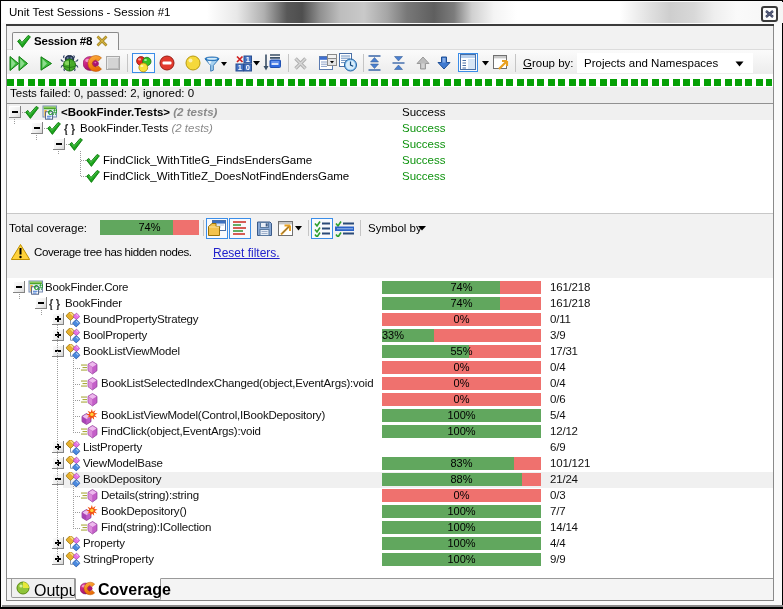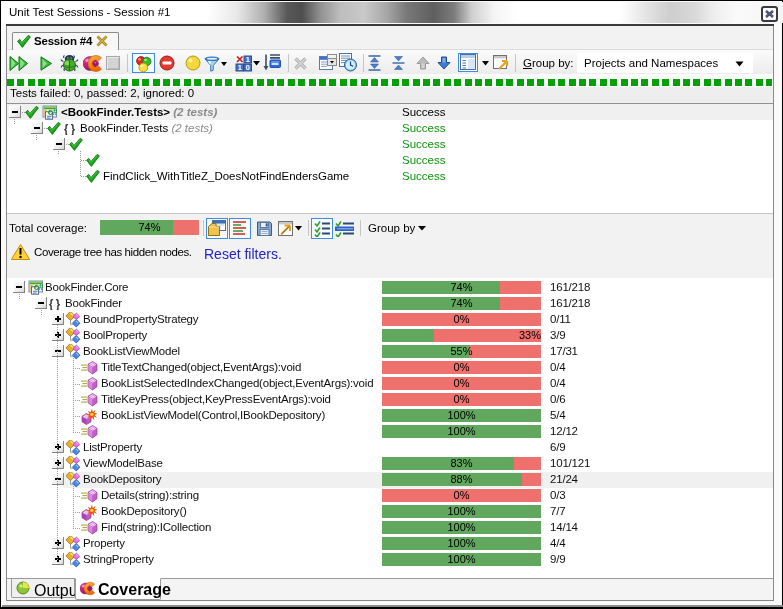--- a/index.html
+++ b/index.html
@@ -39,21 +39,21 @@
 <div id="content"></div>
 <div id="topline"></div>
 
 <div style="position:absolute;left:6px;top:48px;width:766px;height:1px;background:#dcdcdc"></div>
 <div style="position:absolute;left:6px;top:49px;width:766px;height:24px;background:linear-gradient(#fbfbfb,#ececec)"></div>
 <div id="tab1"></div>
 <svg style="position:absolute;left:16px;top:34px" width="14" height="13" viewBox="0 0 14 13">
       <path d="M0.6 6.2 L2.8 4.4 L4.9 7.6 L11.2 0.4 L13.4 1.8 L5.4 12.4 Z" fill="#1ca41c" stroke="#0c7a0c" stroke-width="0.9"></path>
       <path d="M2.6 5.4 L4.8 8.6 L11.6 1.6" stroke="#4cc44c" stroke-width="1" fill="none"></path>
     </svg>
-<div style="position:absolute;left:33px;top:34px;font-size:11.5px;font-weight:bold;letter-spacing:-0.2px">Session #4</div>
+<div style="position:absolute;left:33px;top:34px;font-size:11.5px;font-weight:bold;letter-spacing:-0.2px">Session #8</div>
 <svg style="position:absolute;left:95px;top:34px" width="12" height="12" viewBox="0 0 12 12">
       <path d="M1.5 1.5 L10.5 10.5 M10.5 1.5 L1.5 10.5" stroke="#997c1e" stroke-width="2.6"></path>
       <path d="M1.5 1.5 L10.5 10.5 M10.5 1.5 L1.5 10.5" stroke="#d4b23e" stroke-width="1.2"></path>
     </svg>
 
 <svg style="position:absolute;left:8px;top:54px" width="22" height="17" viewBox="0 0 22 17">
       <path d="M1 1.5 L9.5 8.5 L1 15.5 Z" fill="#3dbb3d" stroke="#0f7a0f"></path>
       <path d="M10 1.5 L18.5 8.5 L10 15.5 Z" fill="#3dbb3d" stroke="#0f7a0f"></path>
       <path d="M2.2 3.5 L6.5 8.5 L2.2 13.5 Z" fill="#8fdc8f"></path>
       <path d="M11.2 3.5 L15.5 8.5 L11.2 13.5 Z" fill="#8fdc8f"></path>
@@ -254,20 +254,21 @@
     </svg>
 <svg style="position:absolute;left:68px;top:137px" width="14" height="13" viewBox="0 0 14 13">
       <path d="M0.6 6.2 L2.8 4.4 L4.9 7.6 L11.2 0.4 L13.4 1.8 L5.4 12.4 Z" fill="#1ca41c" stroke="#0c7a0c" stroke-width="0.9"></path>
       <path d="M2.6 5.4 L4.8 8.6 L11.6 1.6" stroke="#4cc44c" stroke-width="1" fill="none"></path>
     </svg>
 <div class="tt" style="left:401px;top:137px;color:#0e930e">Success</div>
 <svg style="position:absolute;left:85px;top:153px" width="14" height="13" viewBox="0 0 14 13">
       <path d="M0.6 6.2 L2.8 4.4 L4.9 7.6 L11.2 0.4 L13.4 1.8 L5.4 12.4 Z" fill="#1ca41c" stroke="#0c7a0c" stroke-width="0.9"></path>
       <path d="M2.6 5.4 L4.8 8.6 L11.6 1.6" stroke="#4cc44c" stroke-width="1" fill="none"></path>
     </svg>
+<div class="tt" style="left:102px;top:153px;font-weight:normal">FindClick_WithTitleG_FindsEndersGame<span style="color:#8a8a8a;font-style:italic;font-weight:normal"></span></div>
 <div class="tt" style="left:401px;top:153px;color:#0e930e">Success</div>
 <svg style="position:absolute;left:85px;top:169px" width="14" height="13" viewBox="0 0 14 13">
       <path d="M0.6 6.2 L2.8 4.4 L4.9 7.6 L11.2 0.4 L13.4 1.8 L5.4 12.4 Z" fill="#1ca41c" stroke="#0c7a0c" stroke-width="0.9"></path>
       <path d="M2.6 5.4 L4.8 8.6 L11.6 1.6" stroke="#4cc44c" stroke-width="1" fill="none"></path>
     </svg>
 <div class="tt" style="left:102px;top:169px;font-weight:normal">FindClick_WithTitleZ_DoesNotFindEndersGame<span style="color:#8a8a8a;font-style:italic;font-weight:normal"></span></div>
 <div class="tt" style="left:401px;top:169px;color:#0e930e">Success</div>
 <div style="position:absolute;left:79px;top:150px;width:1px;height:26px;background-image:repeating-linear-gradient(to bottom,#9c9c9c 0 1px,transparent 1px 2px)"></div>
 <div style="position:absolute;left:13px;top:118px;width:1px;height:5px;background-image:repeating-linear-gradient(to bottom,#9c9c9c 0 1px,transparent 1px 2px)"></div>
 <div style="position:absolute;left:35px;top:134px;width:1px;height:5px;background-image:repeating-linear-gradient(to bottom,#9c9c9c 0 1px,transparent 1px 2px)"></div>
@@ -326,32 +327,32 @@
       <path d="M9 3.5 L17 3.5 M9 8.5 L17 8.5 M9 13.5 L17 13.5" stroke="#2a4a78" stroke-width="1.8"></path>
     </svg>
 <svg style="position:absolute;left:334px;top:219px" width="20" height="17" viewBox="0 0 20 17">
       <path d="M1 3.5 L3 6 L6 1.5" stroke="#2fa02f" stroke-width="1.6" fill="none"></path>
       <path d="M1 14.5 L3 17 L6 12.5" stroke="#2fa02f" stroke-width="1.6" fill="none"></path>
       <path d="M8 3.5 L19 3.5 M8 13.5 L19 13.5" stroke="#2a4a78" stroke-width="1.8"></path>
       <rect x="0" y="6.5" width="19" height="4.5" fill="#2a62c8"></rect>
       <path d="M2 8.7 L18 8.7" stroke="#79a1e0" stroke-width="1.4"></path>
     </svg>
 <div style="position:absolute;left:359px;top:219px;width:1px;height:16px;background:#c5c5c5"></div>
-<div style="position:absolute;left:367px;top:221px;font-size:11.5px;color:#000">Group by</div>
+<div style="position:absolute;left:367px;top:221px;font-size:11.5px;color:#000">Symbol by</div>
 <svg style="position:absolute;left:417px;top:225px" width="8" height="5" viewBox="0 0 8 5">
       <path d="M0 0 L8 0 L4 4.5 Z" fill="#000"></path>
     </svg>
 
 <svg style="position:absolute;left:10px;top:243px" width="19" height="16" viewBox="0 0 19 16">
       <path d="M9.5 0.5 L18.7 15.5 L0.3 15.5 Z" fill="#ffd23a" stroke="#c09000"></path>
       <path d="M9.5 4 L9.5 10.5" stroke="#000" stroke-width="2"></path>
       <circle cx="9.5" cy="13" r="1.2" fill="#000"></circle>
     </svg>
 <div style="position:absolute;left:33px;top:245px;font-size:11.5px;letter-spacing:-0.4px;color:#000">Coverage tree has hidden nodes.</div>
-<div style="position:absolute;left:203px;top:245px;font-size:14px;color:#2222cc;">Reset filters.</div>
+<div style="position:absolute;left:212px;top:245px;font-size:12px;color:#2222cc;text-decoration:underline">Reset filters.</div>
 
 <div id="tbl"></div>
 <svg width="0" height="0">
       <defs>
         <linearGradient id="bxg" x1="0" y1="0" x2="1" y2="1">
           <stop offset="0" stop-color="#fbfbfb"></stop>
           <stop offset="0.6" stop-color="#efefef"></stop>
           <stop offset="1" stop-color="#d6d6d6"></stop>
         </linearGradient>
       </defs>
@@ -437,21 +438,21 @@
         <path d="M-1.4 -1.4 L1.2 -1.4" stroke="#f5bcf5" stroke-width="1"></path>
       </g>
       <g transform="translate(11.2,11.2) rotate(45)">
         <rect x="-2.7" y="-2.7" width="5.4" height="5.4" rx="0.9" fill="#4a8ae0" stroke="#2050a0" stroke-width="0.7"></rect>
         <path d="M-1.6 -1.6 L1.4 -1.6" stroke="#a8cbf2" stroke-width="1.1"></path>
       </g>
     </svg>
 <div class="ct" style="left:82px;top:328px">BoolProperty</div>
 <div style="position:absolute;left:381px;top:328px;width:159px;height:13px;background:#ef716e">
       <div style="position:absolute;left:0;top:0;width:52px;height:13px;background:#61a75e"></div>
-      <div style="position:absolute;left:0;top:0;width:100%;height:29px;text-align:right;font:11px 'Liberation Sans',sans-serif;line-height:13px;color:#000">33%</div>
+      <div style="position:absolute;left:0;top:0;width:100%;height:29px;text-align:left;font:11px 'Liberation Sans',sans-serif;line-height:13px;color:#000">33%</div>
     </div>
 <div class="ct" style="left:549px;top:328px">3/9</div>
 <svg style="position:absolute;left:51px;top:344px" width="13" height="13" viewBox="0 0 13 13" shape-rendering="crispEdges">
       <rect x="0" y="0" width="12" height="12" fill="#848484"></rect>
       <rect x="0" y="0" width="11" height="11" fill="#ffffff"></rect>
       <rect x="1" y="1" width="10" height="10" fill="url(#bxg)"></rect>
       <rect x="3" y="5.4" width="6" height="1.2" fill="#000"></rect>
     </svg>
 <svg style="position:absolute;left:64px;top:343px" width="16" height="16" viewBox="0 0 16 16">
       <path d="M5.5 7.5 L5.5 12.3 L8.2 12.3" stroke="#8a9ab0" fill="none"></path>
@@ -475,21 +476,20 @@
     </div>
 <div class="ct" style="left:549px;top:344px">17/31</div>
 <svg style="position:absolute;left:80px;top:360px" width="17" height="14" viewBox="0 0 17 14">
       <rect x="0" y="3.5" width="6" height="1.1" fill="#aaaa3c"></rect>
       <rect x="1.5" y="6" width="4.5" height="1.1" fill="#aaaa3c"></rect>
       <rect x="0" y="8.5" width="6" height="1.1" fill="#aaaa3c"></rect>
       <path d="M11.5 0.5 L16 3.3 L16 9.7 L11.5 13 L7 9.7 L7 3.3 Z" fill="#c45fc8" stroke="#8c3c98" stroke-width="0.7"></path>
       <path d="M11.5 1 L15.5 3.5 L11.5 6 L7.5 3.5 Z" fill="#edb9ed"></path>
       <path d="M11.2 6.3 L11.2 12.6 L7.4 9.6 L7.4 3.8 Z" fill="#da8cda"></path>
     </svg>
-<div class="ct" style="left:100px;top:360px">TitleTextChanged(object,EventArgs):void</div>
 <div style="position:absolute;left:381px;top:360px;width:159px;height:13px;background:#ef716e">
       <div style="position:absolute;left:0;top:0;width:0px;height:13px;background:#61a75e"></div>
       <div style="position:absolute;left:0;top:0;width:100%;height:13px;text-align:center;font:11px 'Liberation Sans',sans-serif;line-height:13px;color:#000">0%</div>
     </div>
 <div class="ct" style="left:549px;top:360px">0/4</div>
 <svg style="position:absolute;left:80px;top:376px" width="17" height="14" viewBox="0 0 17 14">
       <rect x="0" y="3.5" width="6" height="1.1" fill="#aaaa3c"></rect>
       <rect x="1.5" y="6" width="4.5" height="1.1" fill="#aaaa3c"></rect>
       <rect x="0" y="8.5" width="6" height="1.1" fill="#aaaa3c"></rect>
       <path d="M11.5 0.5 L16 3.3 L16 9.7 L11.5 13 L7 9.7 L7 3.3 Z" fill="#c45fc8" stroke="#8c3c98" stroke-width="0.7"></path>
@@ -503,21 +503,20 @@
     </div>
 <div class="ct" style="left:549px;top:376px">0/4</div>
 <svg style="position:absolute;left:80px;top:392px" width="17" height="14" viewBox="0 0 17 14">
       <rect x="0" y="3.5" width="6" height="1.1" fill="#aaaa3c"></rect>
       <rect x="1.5" y="6" width="4.5" height="1.1" fill="#aaaa3c"></rect>
       <rect x="0" y="8.5" width="6" height="1.1" fill="#aaaa3c"></rect>
       <path d="M11.5 0.5 L16 3.3 L16 9.7 L11.5 13 L7 9.7 L7 3.3 Z" fill="#c45fc8" stroke="#8c3c98" stroke-width="0.7"></path>
       <path d="M11.5 1 L15.5 3.5 L11.5 6 L7.5 3.5 Z" fill="#edb9ed"></path>
       <path d="M11.2 6.3 L11.2 12.6 L7.4 9.6 L7.4 3.8 Z" fill="#da8cda"></path>
     </svg>
-<div class="ct" style="left:100px;top:392px">TitleKeyPress(object,KeyPressEventArgs):void</div>
 <div style="position:absolute;left:381px;top:392px;width:159px;height:13px;background:#ef716e">
       <div style="position:absolute;left:0;top:0;width:0px;height:13px;background:#61a75e"></div>
       <div style="position:absolute;left:0;top:0;width:100%;height:13px;text-align:center;font:11px 'Liberation Sans',sans-serif;line-height:13px;color:#000">0%</div>
     </div>
 <div class="ct" style="left:549px;top:392px">0/6</div>
 <svg style="position:absolute;left:80px;top:408px" width="17" height="16" viewBox="0 0 17 16">
       <path d="M5.5 4.5 L10 7.3 L10 12.7 L5.5 15.5 L1 12.7 L1 7.3 Z" fill="#c05cc8" stroke="#7a2a88" stroke-width="0.7"></path>
       <path d="M5.5 5 L9.5 7.5 L5.5 10 L1.5 7.5 Z" fill="#ecc0f0"></path>
       <path d="M5.3 10.3 L5.3 15 L1.4 12.4 L1.4 7.9 Z" fill="#a844b4"></path>
       <path d="M10.9 0 L11.8 3 L14.6 1 L13.2 4 L16.6 4.4 L13.6 6 L16 8.4 L12.8 7.6 L13.2 10.8 L11 8.4 L9.2 11.2 L9.2 7.8 L6.2 9 L8.2 6.4 L5 5.6 L8.4 4.8 L6.6 1.8 L9.6 3.2 Z" fill="#f4510e"></path>
@@ -530,20 +529,21 @@
     </div>
 <div class="ct" style="left:549px;top:408px">5/4</div>
 <svg style="position:absolute;left:80px;top:424px" width="17" height="14" viewBox="0 0 17 14">
       <rect x="0" y="3.5" width="6" height="1.1" fill="#aaaa3c"></rect>
       <rect x="1.5" y="6" width="4.5" height="1.1" fill="#aaaa3c"></rect>
       <rect x="0" y="8.5" width="6" height="1.1" fill="#aaaa3c"></rect>
       <path d="M11.5 0.5 L16 3.3 L16 9.7 L11.5 13 L7 9.7 L7 3.3 Z" fill="#c45fc8" stroke="#8c3c98" stroke-width="0.7"></path>
       <path d="M11.5 1 L15.5 3.5 L11.5 6 L7.5 3.5 Z" fill="#edb9ed"></path>
       <path d="M11.2 6.3 L11.2 12.6 L7.4 9.6 L7.4 3.8 Z" fill="#da8cda"></path>
     </svg>
+<div class="ct" style="left:100px;top:424px">FindClick(object,EventArgs):void</div>
 <div style="position:absolute;left:381px;top:424px;width:159px;height:13px;background:#ef716e">
       <div style="position:absolute;left:0;top:0;width:159px;height:13px;background:#61a75e"></div>
       <div style="position:absolute;left:0;top:0;width:100%;height:13px;text-align:center;font:11px 'Liberation Sans',sans-serif;line-height:13px;color:#000">100%</div>
     </div>
 <div class="ct" style="left:549px;top:424px">12/12</div>
 <svg style="position:absolute;left:51px;top:440px" width="13" height="13" viewBox="0 0 13 13" shape-rendering="crispEdges">
       <rect x="0" y="0" width="12" height="12" fill="#848484"></rect>
       <rect x="0" y="0" width="11" height="11" fill="#ffffff"></rect>
       <rect x="1" y="1" width="10" height="10" fill="url(#bxg)"></rect>
       <rect x="3" y="5.4" width="6" height="1.2" fill="#000"></rect>

